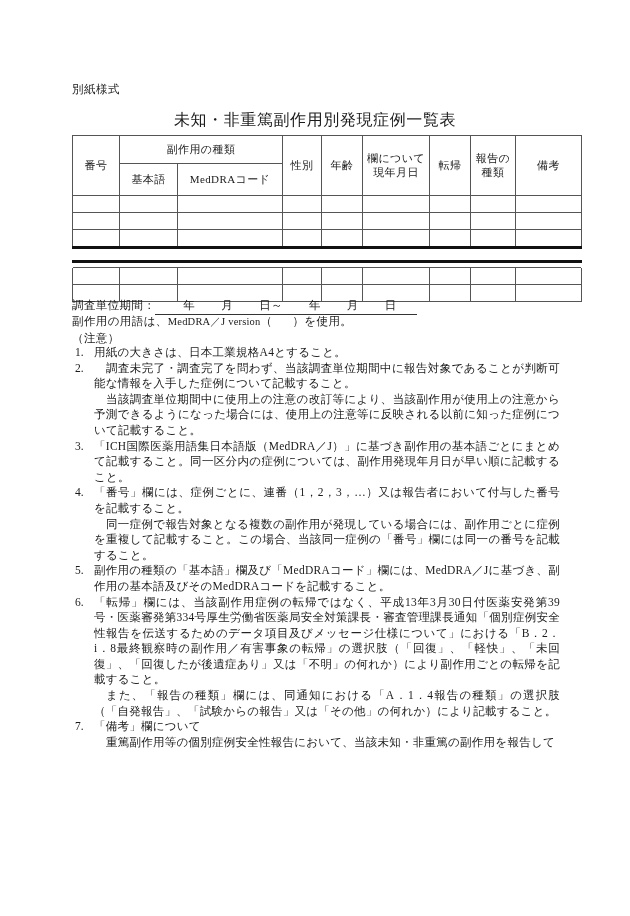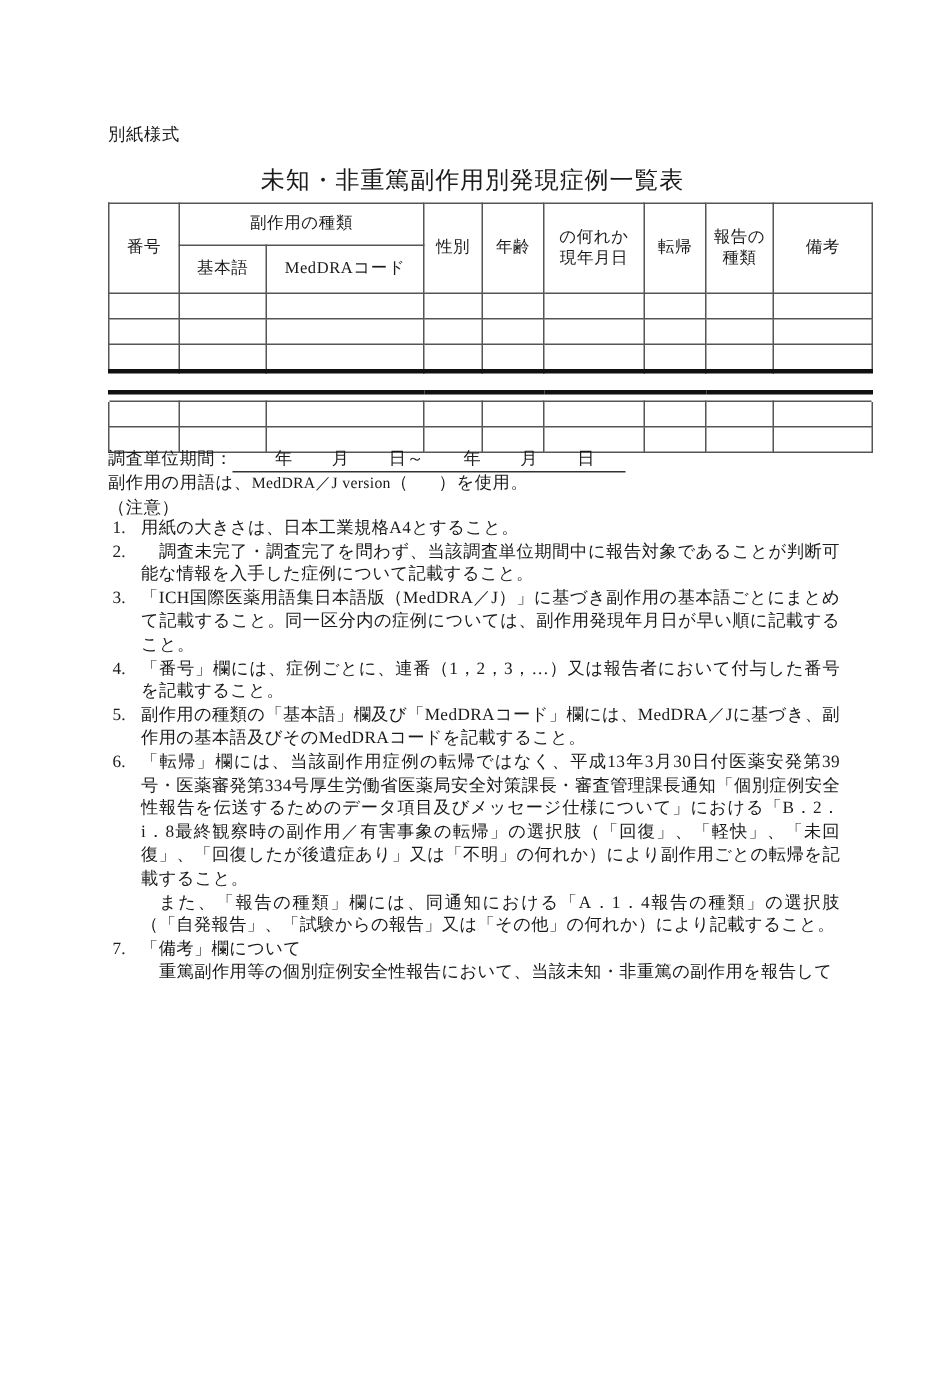--- a/index.html
+++ b/index.html
@@ -190,21 +190,21 @@
       <col style="width:45px">
       <col style="width:66px">
     </colgroup>
     <thead>
       <tr>
         <th class="h-top" rowspan="2">番号</th>
         <th class="h-top" colspan="2">副作用の種類</th>
         <th class="h-tall" rowspan="2">性別</th>
         <th class="h-tall" rowspan="2">年齢</th>
         <th class="h-tall" rowspan="2">
-          <div>の何れか</div>
+          <div>欄について</div>
           <div>現年月日</div>
         </th>
         <th class="h-tall" rowspan="2">転帰</th>
         <th class="h-tall" rowspan="2">
           <div>報告の</div>
           <div>種類</div>
         </th>
         <th class="h-tall" rowspan="2">備考</th>
       </tr>
       <tr>
@@ -295,28 +295,30 @@
   <div class="notes">
 
     <div class="note-item">
       <span class="note-num">1.</span><span>用紙の大きさは、日本工業規格A4とすること。</span>
     </div>
 
     <div class="note-item">
       <span class="note-num">2.</span>
     </div>
     <div class="note-sub">調査未完了・調査完了を問わず、当該調査単位期間中に報告対象であることが判断可能な情報を入手した症例について記載すること。</div>
+    <div class="note-sub">当該調査単位期間中に使用上の注意の改訂等により、当該副作用が使用上の注意から予測できるようになった場合には、使用上の注意等に反映される以前に知った症例について記載すること。</div>
 
     <div class="note-item">
       <span class="note-num">3.</span><span>「ICH国際医薬用語集日本語版（MedDRA／J）」に基づき副作用の基本語ごとにまとめて記載すること。同一区分内の症例については、副作用発現年月日が早い順に記載すること。</span>
     </div>
 
     <div class="note-item">
       <span class="note-num">4.</span><span>「番号」欄には、症例ごとに、連番（1，2，3，…）又は報告者において付与した番号を記載すること。</span>
     </div>
+    <div class="note-sub">同一症例で報告対象となる複数の副作用が発現している場合には、副作用ごとに症例を重複して記載すること。この場合、当該同一症例の「番号」欄には同一の番号を記載すること。</div>
 
     <div class="note-item">
       <span class="note-num">5.</span><span>副作用の種類の「基本語」欄及び「MedDRAコード」欄には、MedDRA／Jに基づき、副作用の基本語及びそのMedDRAコードを記載すること。</span>
     </div>
 
     <div class="note-item">
       <span class="note-num">6.</span><span>「転帰」欄には、当該副作用症例の転帰ではなく、平成13年3月30日付医薬安発第39号・医薬審発第334号厚生労働省医薬局安全対策課長・審査管理課長通知「個別症例安全性報告を伝送するためのデータ項目及びメッセージ仕様について」における「B．2．i．8最終観察時の副作用／有害事象の転帰」の選択肢（「回復」、「軽快」、「未回復」、「回復したが後遺症あり」又は「不明」の何れか）により副作用ごとの転帰を記載すること。</span>
     </div>
     <div class="note-sub">また、「報告の種類」欄には、同通知における「A．1．4報告の種類」の選択肢（「自発報告」、「試験からの報告」又は「その他」の何れか）により記載すること。</div>
 

